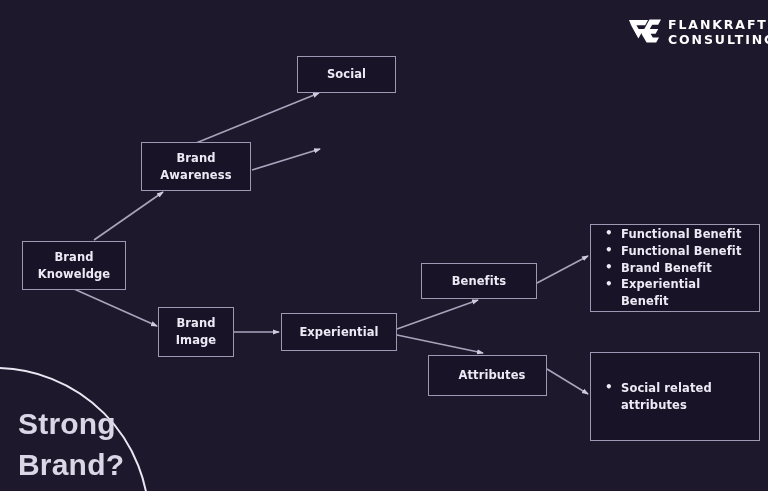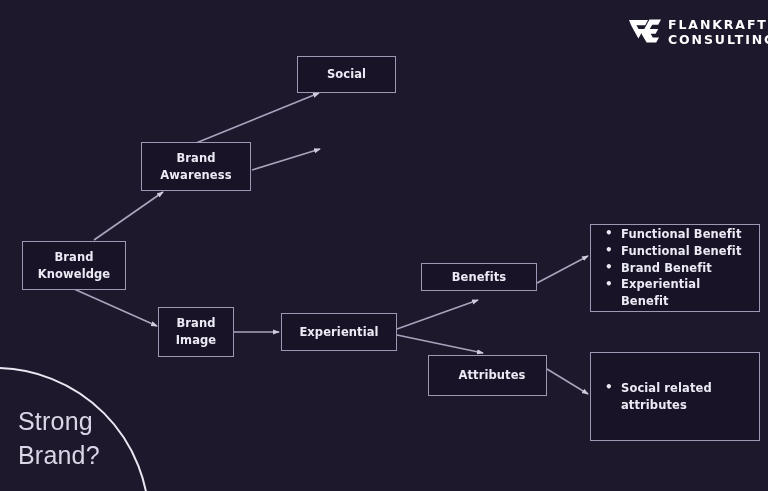--- a/index.html
+++ b/index.html
@@ -90,22 +90,22 @@
   }
 
   
   #strong-brand-caption {
     position: absolute;
     left: 18px;
     top: 404px;
     width: 150px;
     color: #d9d6e6;
     font-family: "Liberation Sans", sans-serif;
-    font-weight: normal;
-    font-size: 25px;
+    font-weight: bold;
+    font-size: 30px;
     line-height: 1.36;
     white-space: pre-line;
     letter-spacing: 0.2px;
   }
 
   
   #brand-logo {
     position: absolute;
     left: 628px;
     top: 18px;
@@ -165,21 +165,21 @@
 Awareness</div>
 
   <div class="node" style="left:297px; top:56px; width:99px; height:37px;">Social</div>
 
 
   <div class="node" style="left:158px; top:307px; width:76px; height:50px;">Brand
 Image</div>
 
   <div class="node" style="left:281px; top:313px; width:116px; height:38px;">Experiential</div>
 
-  <div class="node" style="left:421px; top:263px; width:116px; height:28px;">Benefits</div>
+  <div class="node" style="left:421px; top:263px; width:116px; height:36px;">Benefits</div>
 
   <div class="node" style="left:428px; top:355px; width:119px; height:41px;padding-left:9px;">Attributes</div>
 
   <div class="list-node" style="left:590px; top:224px; width:170px; height:88px;">
     <ul>
       <li>Functional Benefit</li>
       <li>Functional Benefit</li>
       <li>Brand Benefit</li>
       <li>Experiential Benefit</li>
     </ul>

